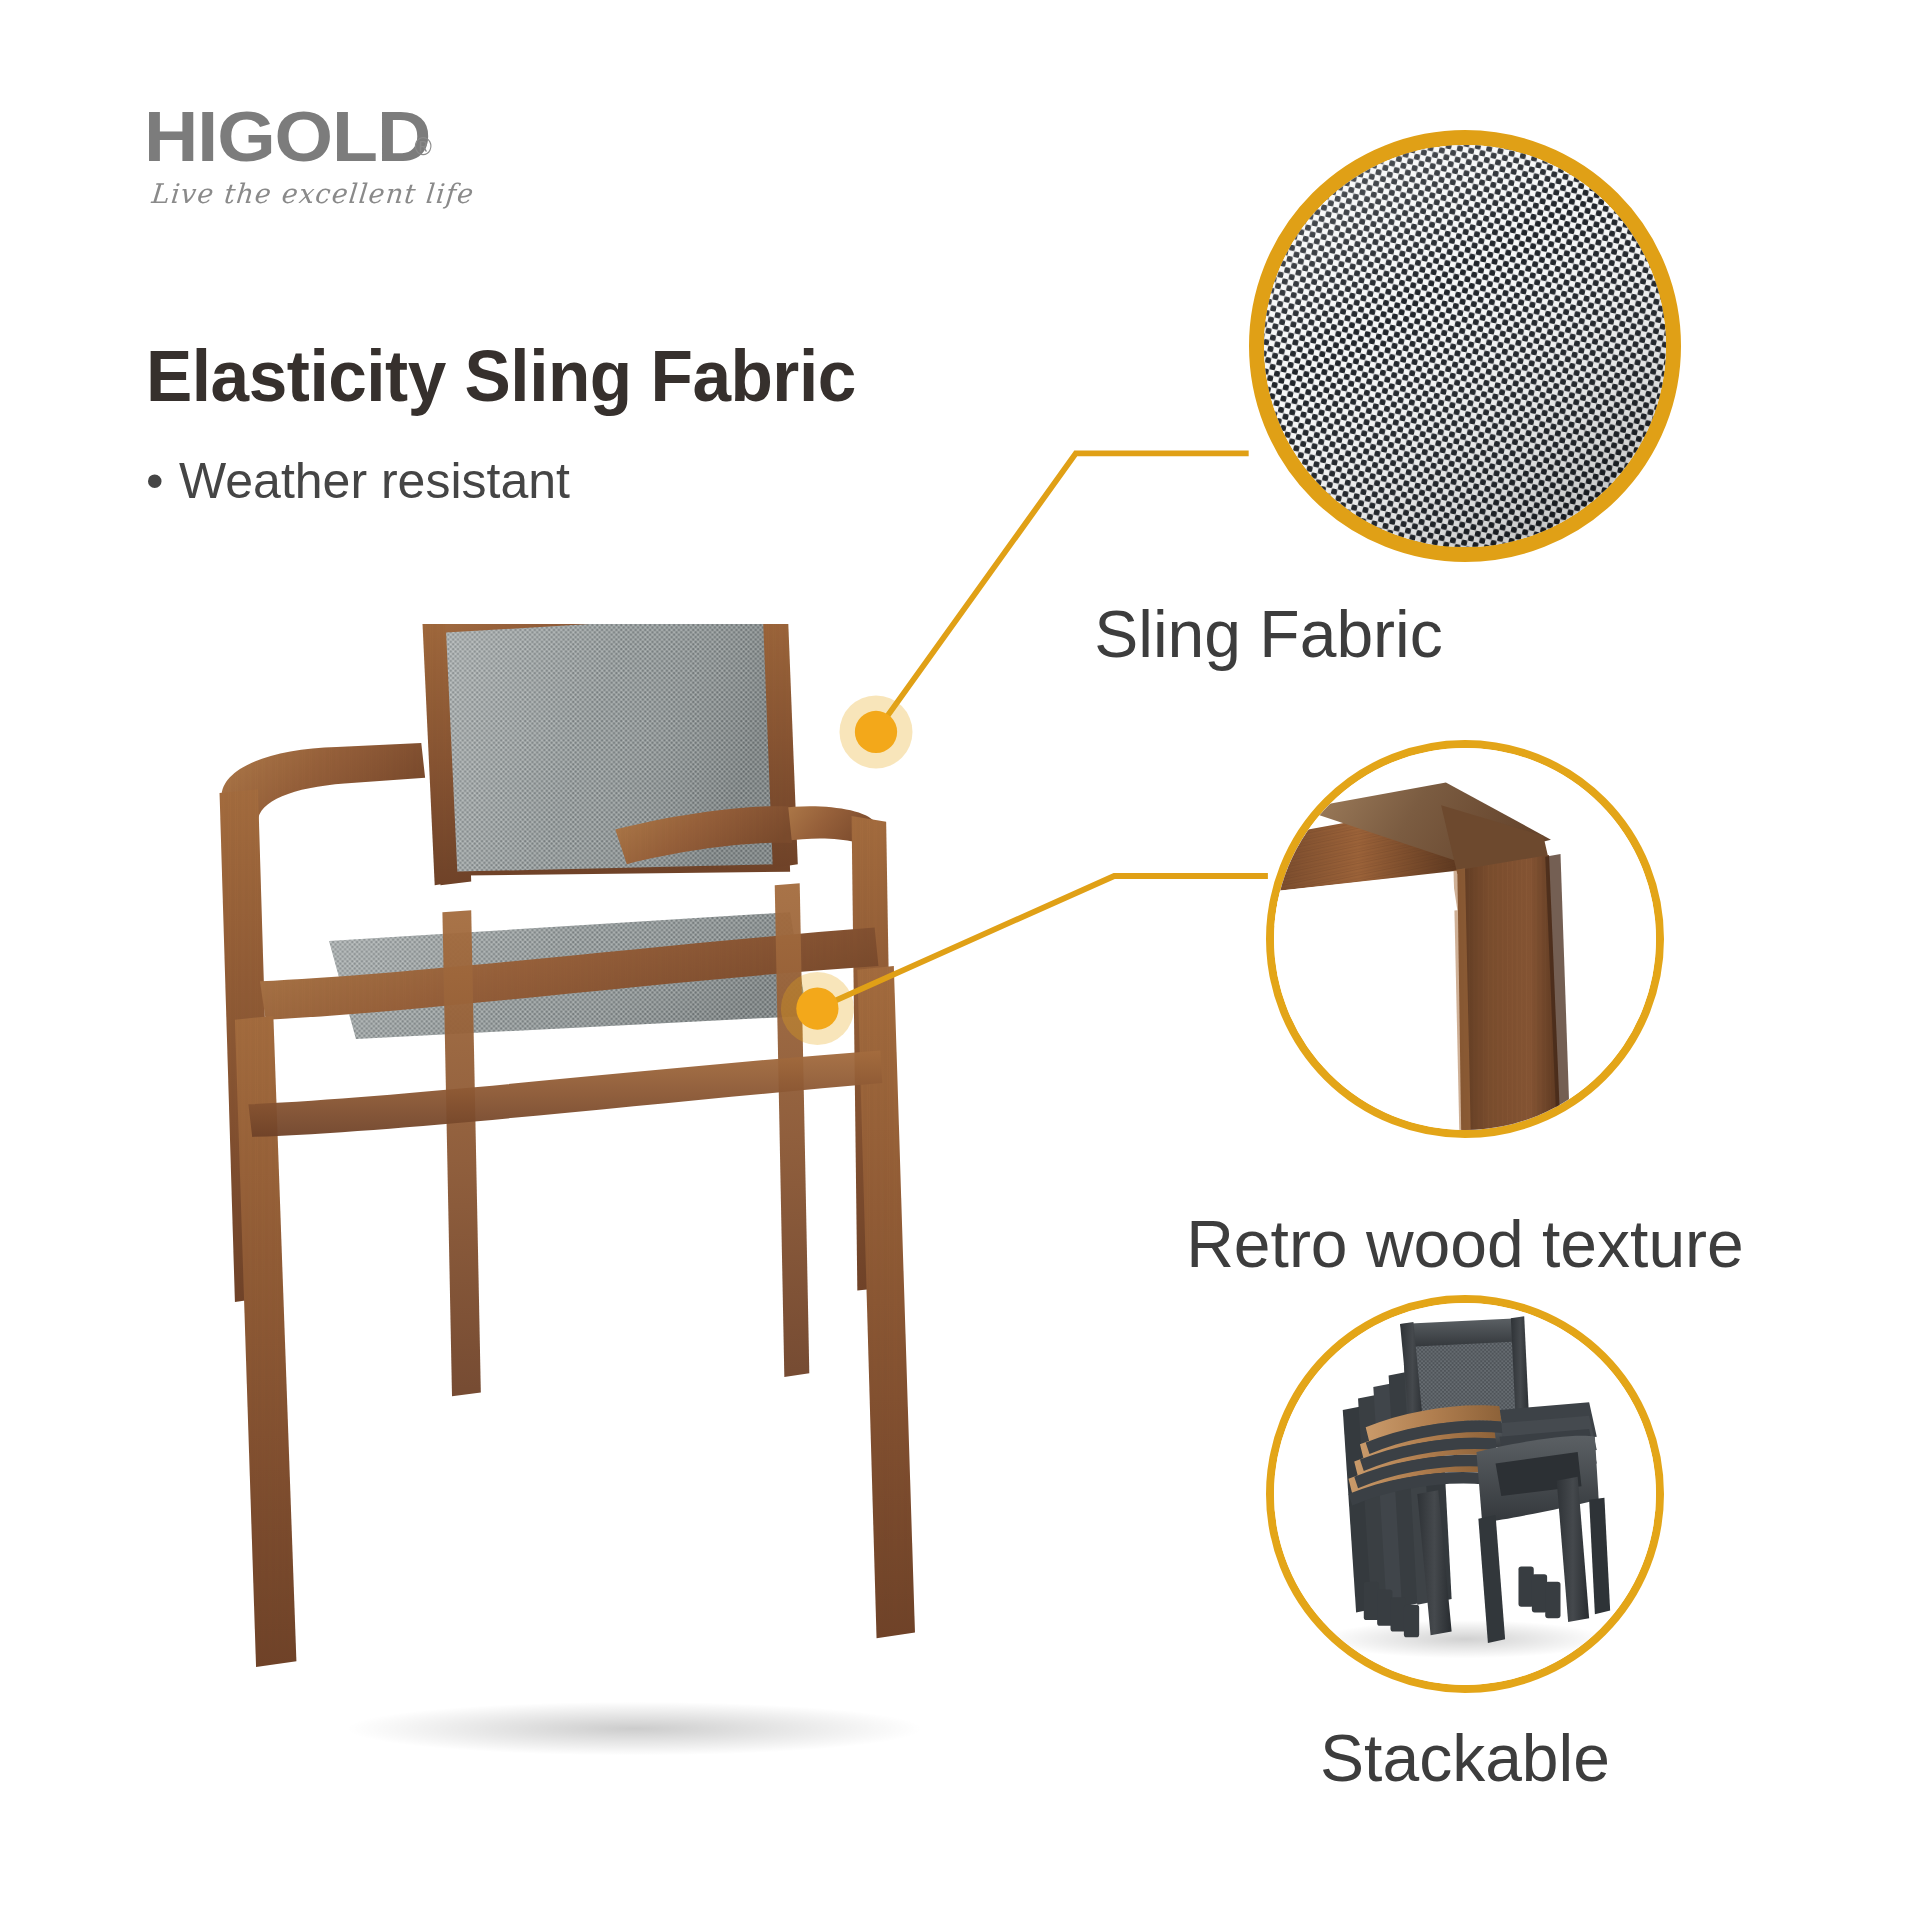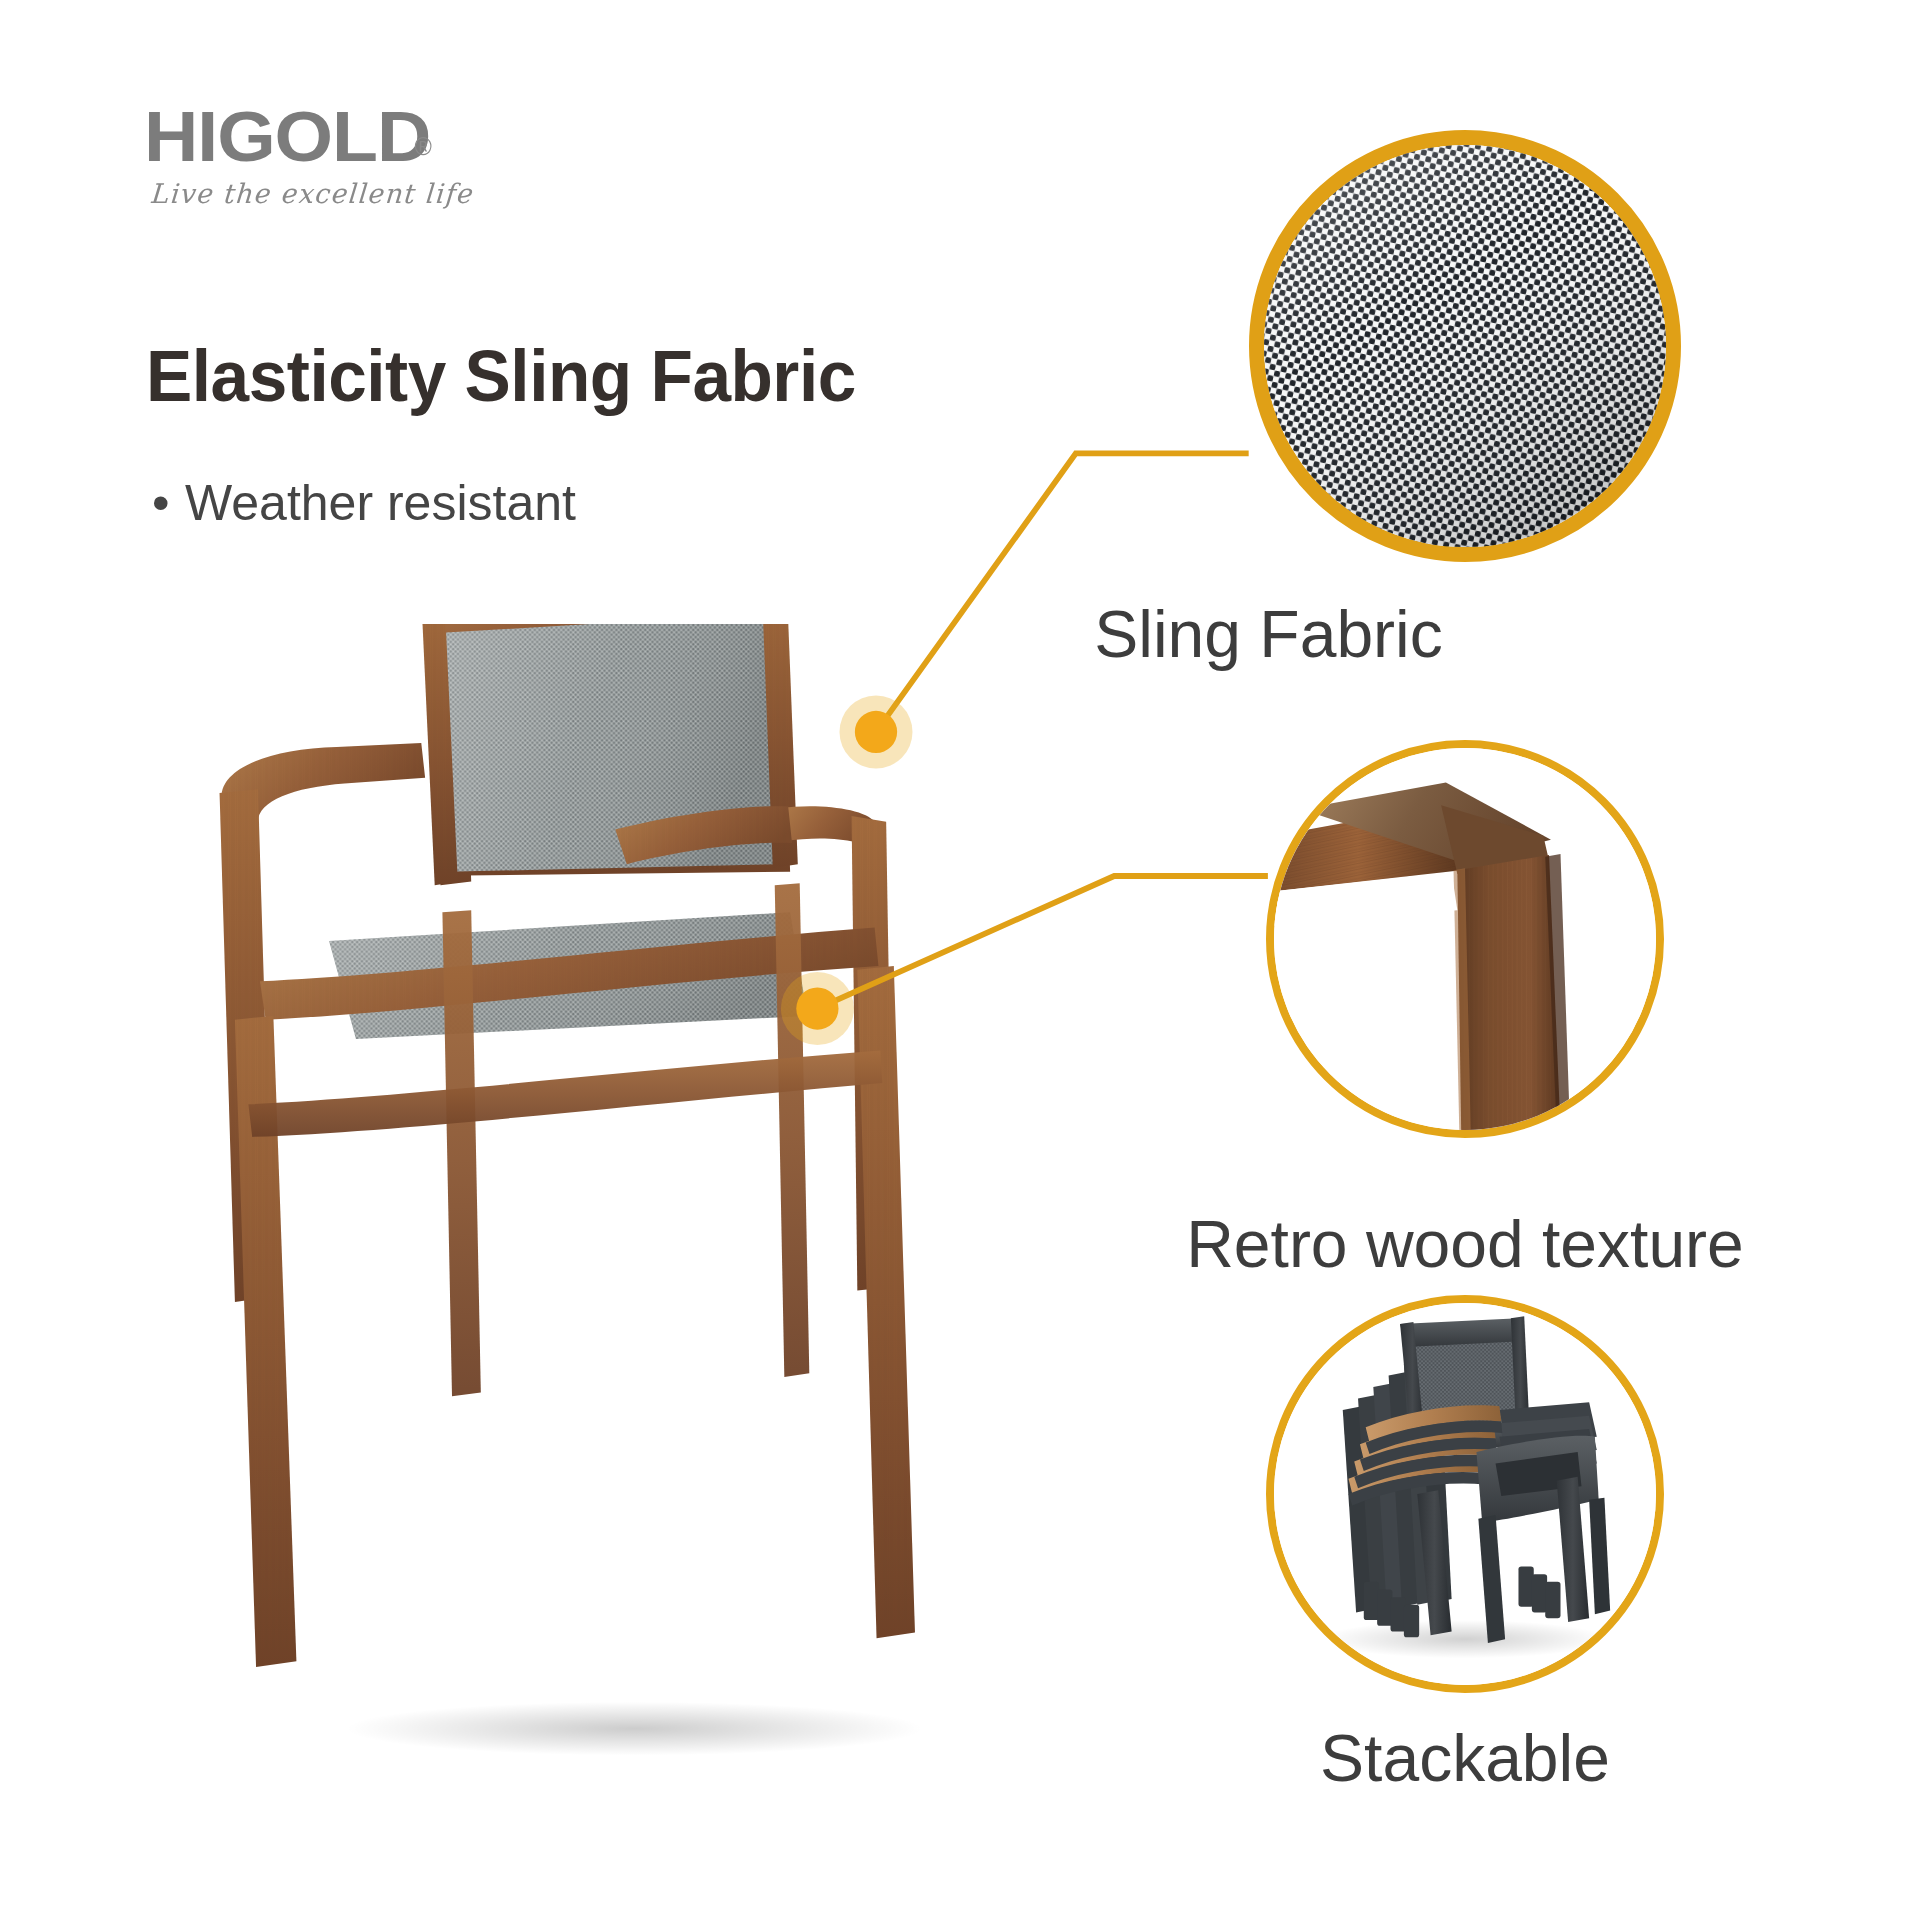--- a/index.html
+++ b/index.html
@@ -31,21 +31,21 @@
     transform-origin:left center;
   }
 
   
   .title{
     position:absolute;left:146px;top:334px;
     font-size:73px;font-weight:bold;color:#36302d;
     letter-spacing:-0.5px;white-space:nowrap;
     transform:scaleX(.95);transform-origin:left top;
   }
-  .bullets{position:absolute;left:152px;top:452px;margin-top:22px;}
+  .bullets{position:absolute;left:146px;top:452px;}
   .bullet{
     font-size:50px;color:#454545;font-weight:normal;
     line-height:1.18;white-space:nowrap;
   }
   .bullet .dot{display:inline-block;width:33px;}
 
   
   .chair{position:absolute;left:202px;top:624px;width:865px;height:1143px;}
   .chair svg{display:block;width:100%;height:100%;}
 

